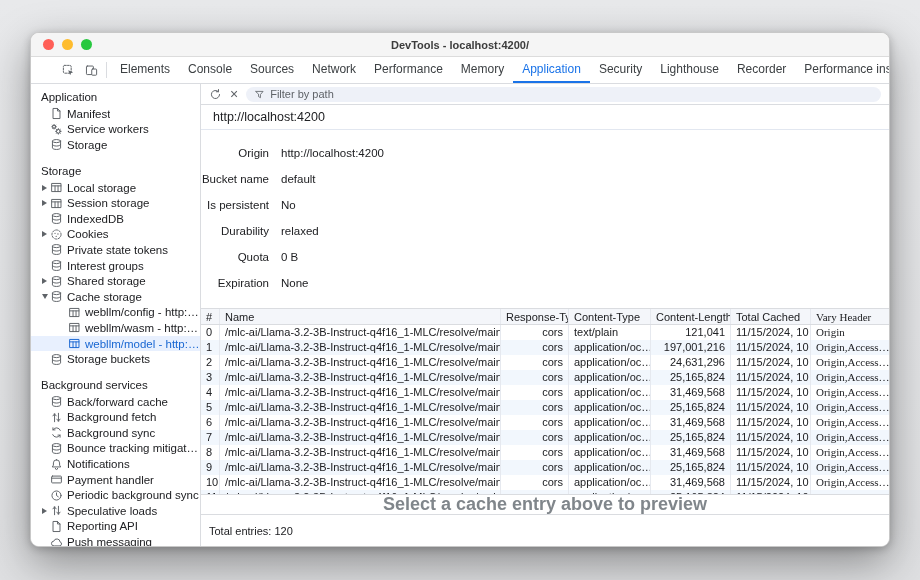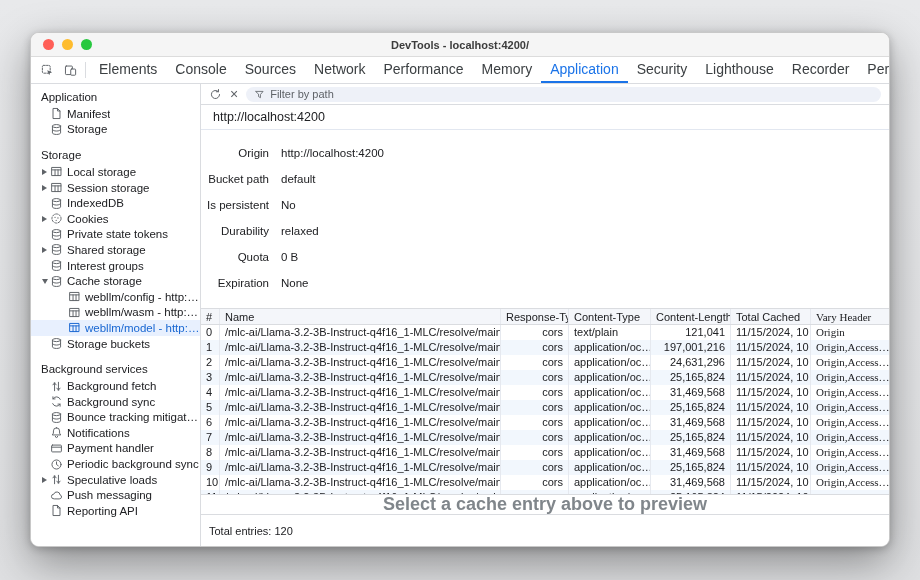--- a/index.html
+++ b/index.html
@@ -19,21 +19,21 @@
   }
   
   .titlebar{ height:24px; background:#f5f5f5; border-bottom:1px solid #dcdcdc;
     display:flex; align-items:center; position:relative; flex:0 0 auto; }
   .lights{ display:flex; gap:8px; margin-left:12px; }
   .light{ width:11px; height:11px; border-radius:50%; }
   .win-title{ position:absolute; left:0; right:0; text-align:center;
     font-size:11px; font-weight:bold; color:#3c3c3c; pointer-events:none; }
   
   .tabbar{ height:27px; background:#fff; border-bottom:1px solid #dadce0;
-    display:flex; align-items:center; flex:0 0 auto; font-size:14px; color:#3c4043; }
+    display:flex; align-items:center; flex:0 0 auto; font-size:12px; color:#3c4043;padding-left:21px; }
   .tb-icons{ display:flex; align-items:center; gap:10px; padding:0 8px 0 10px; }
   .vsep{ width:1px; height:16px; background:#dadce0; flex:0 0 auto; }
   .tabs{ display:flex; align-items:stretch; height:100%; margin-left:4px; }
   .tab{ display:flex; align-items:center; gap:4px; padding:0 9px; cursor:default;
     border-bottom:2px solid transparent; white-space:nowrap; }
   .tab.active{ color:var(--accent); border-bottom-color:var(--accent); }
   
   .panel{ flex:1; display:flex; min-height:0; background:#fff; }
   
   .sidebar{ width:170px; flex:0 0 auto; border-right:1px solid #dadce0;
@@ -176,20 +176,32 @@
               <path d="M4.2 1.8h5l3.1 3.1v9.3H4.2z"></path>
               <path d="M9.2 1.8v3.1h3.1"></path>
             </svg>
           </span>
           <span class="side-label">Manifest</span>
         </div>
         <div class="side-item">
           <span class="twisty"></span>
           <span class="icon">
             <svg viewBox="0 0 16 16">
+              <circle cx="5" cy="4.6" r="1.9"></circle>
+              <path d="M5 1.8v1M5 6.4v1M2.2 4.6h1M6.8 4.6h1M3 2.6l.7.7M6.3 5.9l.7.7M7 2.6l-.7.7M3.7 5.9l-.7.7"></path>
+              <circle cx="10.3" cy="10.3" r="2.4"></circle>
+              <path d="M10.3 6.9v1.2M10.3 12.5v1.2M6.9 10.3h1.2M12.5 10.3h1.2M7.9 7.9l.9.9M11.8 11.8l.9.9M12.7 7.9l-.9.9M8.8 11.8l-.9.9"></path>
+            </svg>
+          </span>
+          <span class="side-label">Service workers</span>
+        </div>
+        <div class="side-item">
+          <span class="twisty"></span>
+          <span class="icon">
+            <svg viewBox="0 0 16 16">
               <ellipse cx="8" cy="3.8" rx="5" ry="1.9"></ellipse>
               <path d="M3 3.8v8.4c0 1 2.2 1.9 5 1.9s5-.9 5-1.9V3.8"></path>
               <path d="M3 8c0 1 2.2 1.9 5 1.9S13 9 13 8"></path>
             </svg>
           </span>
           <span class="side-label">Storage</span>
         </div>
         <div class="side-section">Storage</div>
         <div class="side-item">
           <span class="twisty collapsed"></span>
@@ -239,40 +251,40 @@
           <span class="icon">
             <svg viewBox="0 0 16 16">
               <ellipse cx="8" cy="3.8" rx="5" ry="1.9"></ellipse>
               <path d="M3 3.8v8.4c0 1 2.2 1.9 5 1.9s5-.9 5-1.9V3.8"></path>
               <path d="M3 8c0 1 2.2 1.9 5 1.9S13 9 13 8"></path>
             </svg>
           </span>
           <span class="side-label">Private state tokens</span>
         </div>
         <div class="side-item">
+          <span class="twisty"></span>
+          <span class="icon">
+            <svg viewBox="0 0 16 16">
+              <ellipse cx="8" cy="3.8" rx="5" ry="1.9"></ellipse>
+              <path d="M3 3.8v8.4c0 1 2.2 1.9 5 1.9s5-.9 5-1.9V3.8"></path>
+              <path d="M3 8c0 1 2.2 1.9 5 1.9S13 9 13 8"></path>
+            </svg>
+          </span>
+          <span class="side-label">Interest groups</span>
+        </div>
+        <div class="side-item">
           <span class="twisty collapsed"></span>
           <span class="icon">
             <svg viewBox="0 0 16 16">
               <ellipse cx="8" cy="3.8" rx="5" ry="1.9"></ellipse>
               <path d="M3 3.8v8.4c0 1 2.2 1.9 5 1.9s5-.9 5-1.9V3.8"></path>
               <path d="M3 8c0 1 2.2 1.9 5 1.9S13 9 13 8"></path>
             </svg>
           </span>
           <span class="side-label">Shared storage</span>
-        </div>
-        <div class="side-item">
-          <span class="twisty"></span>
-          <span class="icon">
-            <svg viewBox="0 0 16 16">
-              <ellipse cx="8" cy="3.8" rx="5" ry="1.9"></ellipse>
-              <path d="M3 3.8v8.4c0 1 2.2 1.9 5 1.9s5-.9 5-1.9V3.8"></path>
-              <path d="M3 8c0 1 2.2 1.9 5 1.9S13 9 13 8"></path>
-            </svg>
-          </span>
-          <span class="side-label">Interest groups</span>
         </div>
         <div class="side-item">
           <span class="twisty expanded"></span>
           <span class="icon">
             <svg viewBox="0 0 16 16">
               <ellipse cx="8" cy="3.8" rx="5" ry="1.9"></ellipse>
               <path d="M3 3.8v8.4c0 1 2.2 1.9 5 1.9s5-.9 5-1.9V3.8"></path>
               <path d="M3 8c0 1 2.2 1.9 5 1.9S13 9 13 8"></path>
             </svg>
           </span>
@@ -313,20 +325,31 @@
           <span class="icon">
             <svg viewBox="0 0 16 16">
               <ellipse cx="8" cy="3.8" rx="5" ry="1.9"></ellipse>
               <path d="M3 3.8v8.4c0 1 2.2 1.9 5 1.9s5-.9 5-1.9V3.8"></path>
               <path d="M3 8c0 1 2.2 1.9 5 1.9S13 9 13 8"></path>
             </svg>
           </span>
           <span class="side-label">Storage buckets</span>
         </div>
         <div class="side-section">Background services</div>
+        <div class="side-item">
+          <span class="twisty"></span>
+          <span class="icon">
+            <svg viewBox="0 0 16 16">
+              <ellipse cx="8" cy="3.8" rx="5" ry="1.9"></ellipse>
+              <path d="M3 3.8v8.4c0 1 2.2 1.9 5 1.9s5-.9 5-1.9V3.8"></path>
+              <path d="M3 8c0 1 2.2 1.9 5 1.9S13 9 13 8"></path>
+            </svg>
+          </span>
+          <span class="side-label">Back/forward cache</span>
+        </div>
         <div class="side-item">
           <span class="twisty"></span>
           <span class="icon">
             <svg viewBox="0 0 16 16">
               <path d="M5.6 13.2V3.6M5.6 3.6L3.6 6M5.6 3.6L7.6 6"></path>
               <path d="M10.4 2.8v9.6M10.4 12.4l-2-2.4M10.4 12.4l2-2.4"></path>
             </svg>
           </span>
           <span class="side-label">Background fetch</span>
         </div>
@@ -390,34 +413,34 @@
               <path d="M5.6 13.2V3.6M5.6 3.6L3.6 6M5.6 3.6L7.6 6"></path>
               <path d="M10.4 2.8v9.6M10.4 12.4l-2-2.4M10.4 12.4l2-2.4"></path>
             </svg>
           </span>
           <span class="side-label">Speculative loads</span>
         </div>
         <div class="side-item">
           <span class="twisty"></span>
           <span class="icon">
             <svg viewBox="0 0 16 16">
-              <path d="M4.8 12.2a2.9 2.9 0 0 1-.2-5.8 4 4 0 0 1 7.8.9 2.5 2.5 0 0 1-.6 4.9z"></path>
-            </svg>
-          </span>
-          <span class="side-label">Push messaging</span>
-        </div>
-        <div class="side-item">
-          <span class="twisty"></span>
-          <span class="icon">
-            <svg viewBox="0 0 16 16">
               <path d="M4.2 1.8h5l3.1 3.1v9.3H4.2z"></path>
               <path d="M9.2 1.8v3.1h3.1"></path>
             </svg>
           </span>
           <span class="side-label">Reporting API</span>
+        </div>
+        <div class="side-item">
+          <span class="twisty"></span>
+          <span class="icon">
+            <svg viewBox="0 0 16 16">
+              <path d="M4.8 12.2a2.9 2.9 0 0 1-.2-5.8 4 4 0 0 1 7.8.9 2.5 2.5 0 0 1-.6 4.9z"></path>
+            </svg>
+          </span>
+          <span class="side-label">Push messaging</span>
         </div>
       </aside>
 
     <div class="main">
       <div class="toolbar">
         <span class="tool-btn">
           <svg viewBox="0 0 16 16">
               <path d="M13 8a5 5 0 1 1-1.5-3.6"></path>
               <path d="M11.7 1.9v2.7H9"></path>
             </svg>
@@ -432,21 +455,21 @@
       </div>
 
       <div class="origin-hdr">http://localhost:4200</div>
 
       <div class="meta" id="meta">
           <div class="meta-row">
             <span class="meta-label">Origin</span>
             <span class="meta-value">http://localhost:4200</span>
           </div>
           <div class="meta-row">
-            <span class="meta-label">Bucket path</span>
+            <span class="meta-label">Bucket name</span>
             <span class="meta-value">default</span>
           </div>
           <div class="meta-row">
             <span class="meta-label">Is persistent</span>
             <span class="meta-value">No</span>
           </div>
           <div class="meta-row">
             <span class="meta-label">Durability</span>
             <span class="meta-value">relaxed</span>
           </div>

